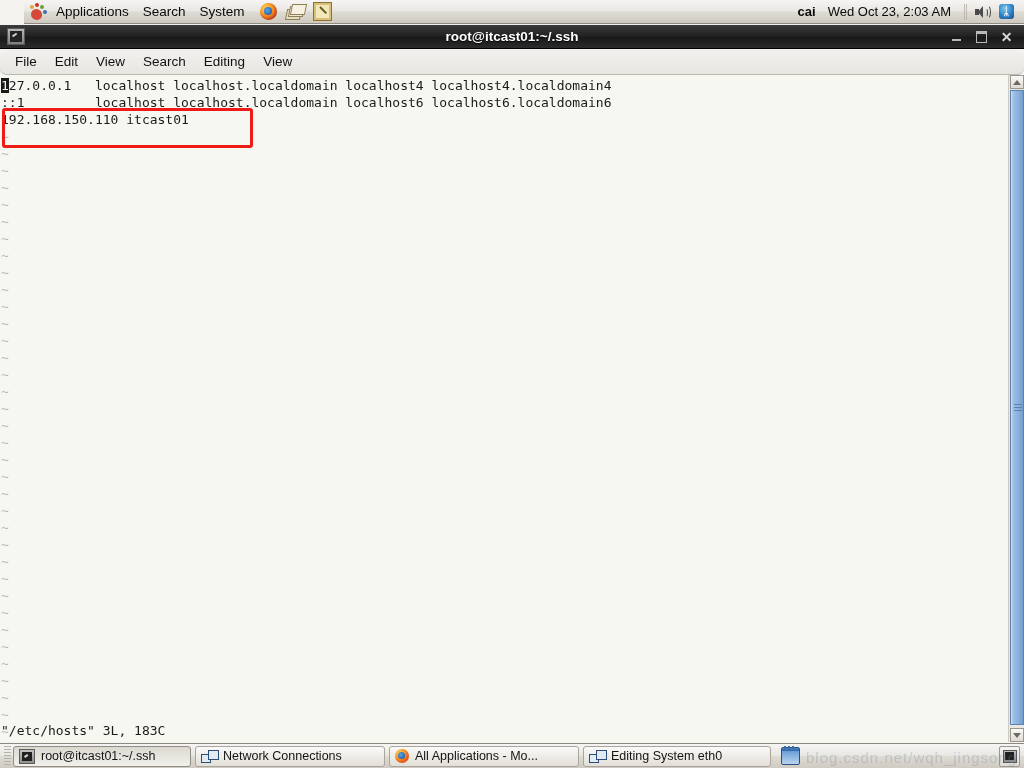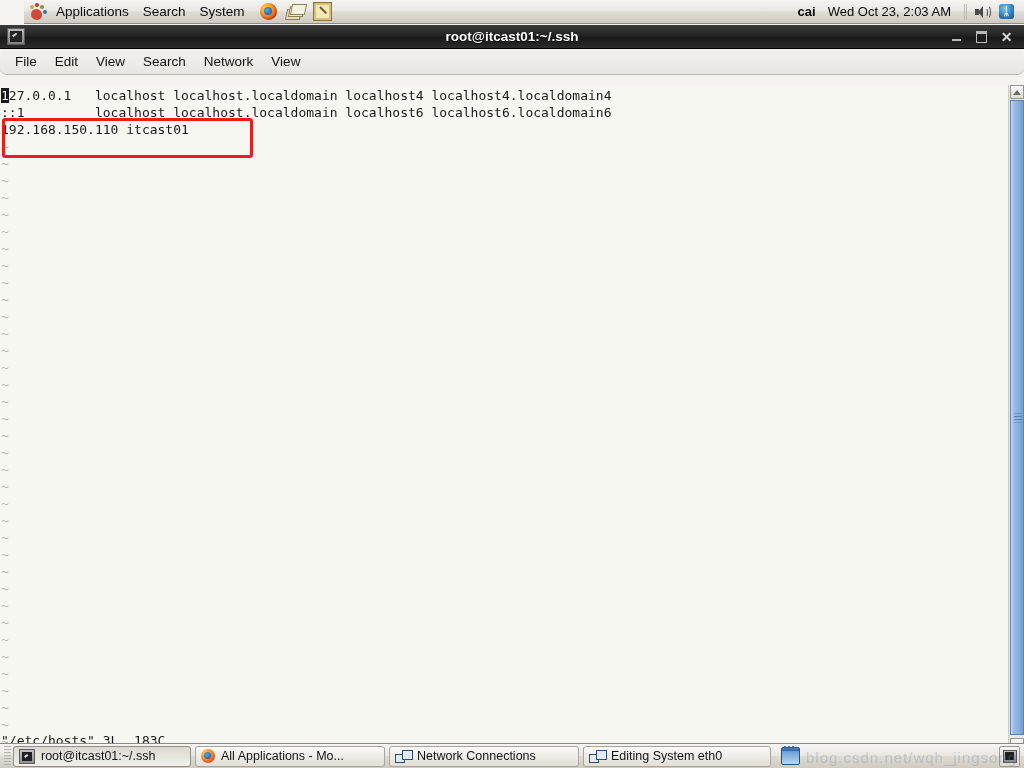--- a/index.html
+++ b/index.html
@@ -193,21 +193,20 @@
     font-size: 13.5px; color: #111; padding: 3px 9px; cursor: default; white-space: nowrap;
   }
 
   
   #term-body {
     position: relative;
     height: 667px;
     background: #f7f7f2;
     display: flex;
     box-sizing: border-box;
-    margin-top: 10px;
   }
   #term-text {
     flex: 1 1 auto;
     position: relative;
     padding: 0;
     overflow: hidden;
     font-family: "DejaVu Sans Mono", "Liberation Mono", monospace;
     font-size: 13px;
     line-height: 17px;
     color: #1a1a1a;
@@ -453,21 +452,21 @@
             <span class="close-x">✕</span>
           </div>
       </div>
     </div>
 
     <div id="menubar">
       <div class="menu-item">File</div>
       <div class="menu-item">Edit</div>
       <div class="menu-item">View</div>
       <div class="menu-item">Search</div>
-      <div class="menu-item">Network</div>
+      <div class="menu-item">Editing</div>
       <div class="menu-item">View</div>
     </div>
 
     <div id="term-body">
       <div id="term-text">
         <div id="term-lines"><div class="tline"><span class="cursor-block">1</span>27.0.0.1   localhost localhost.localdomain localhost4 localhost4.localdomain4</div><div class="tline">::1         localhost localhost.localdomain localhost6 localhost6.localdomain6</div><div class="tline">192.168.150.110 itcast01</div><div class="tline tilde">~</div><div class="tline tilde">~</div><div class="tline tilde">~</div><div class="tline tilde">~</div><div class="tline tilde">~</div><div class="tline tilde">~</div><div class="tline tilde">~</div><div class="tline tilde">~</div><div class="tline tilde">~</div><div class="tline tilde">~</div><div class="tline tilde">~</div><div class="tline tilde">~</div><div class="tline tilde">~</div><div class="tline tilde">~</div><div class="tline tilde">~</div><div class="tline tilde">~</div><div class="tline tilde">~</div><div class="tline tilde">~</div><div class="tline tilde">~</div><div class="tline tilde">~</div><div class="tline tilde">~</div><div class="tline tilde">~</div><div class="tline tilde">~</div><div class="tline tilde">~</div><div class="tline tilde">~</div><div class="tline tilde">~</div><div class="tline tilde">~</div><div class="tline tilde">~</div><div class="tline tilde">~</div><div class="tline tilde">~</div><div class="tline tilde">~</div><div class="tline tilde">~</div><div class="tline tilde">~</div><div class="tline tilde">~</div><div class="tline tilde">~</div><div class="tline tilde">~</div></div>
         <div id="red-box"></div>
         <div id="status-line">"/etc/hosts" 3L, 183C</div>
       </div>
 
@@ -487,30 +486,30 @@
 
   <div id="taskbar">
     <div class="tb-handle"></div>
 
     <div class="task-btn active" style="width:178px">
       <span class="tb-icon-term"></span>
       <span class="tb-label">root@itcast01:~/.ssh</span>
     </div>
 
     <div class="task-btn" style="width:190px">
-      <span class="tb-icon-ff"></span>
-      <span class="tb-label">All Applications - Mo...</span>
-    </div>
-
-    <div class="task-btn" style="width:190px">
       <span class="tb-icon-net">
           <span class="m1"></span>
           <span class="m2"></span>
         </span>
       <span class="tb-label">Network Connections</span>
+    </div>
+
+    <div class="task-btn" style="width:190px">
+      <span class="tb-icon-ff"></span>
+      <span class="tb-label">All Applications - Mo...</span>
     </div>
 
     <div class="task-btn" style="width:188px">
       <span class="tb-icon-net">
           <span class="m1"></span>
           <span class="m2"></span>
         </span>
       <span class="tb-label">Editing System eth0</span>
     </div>
 

